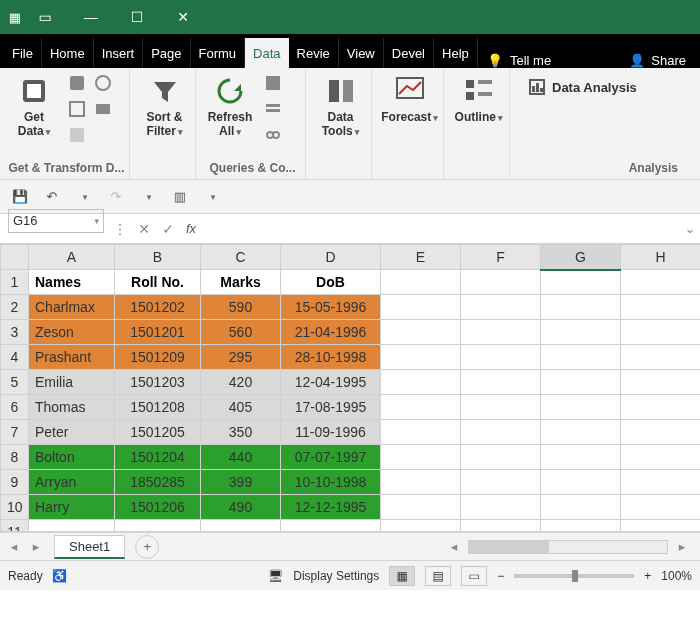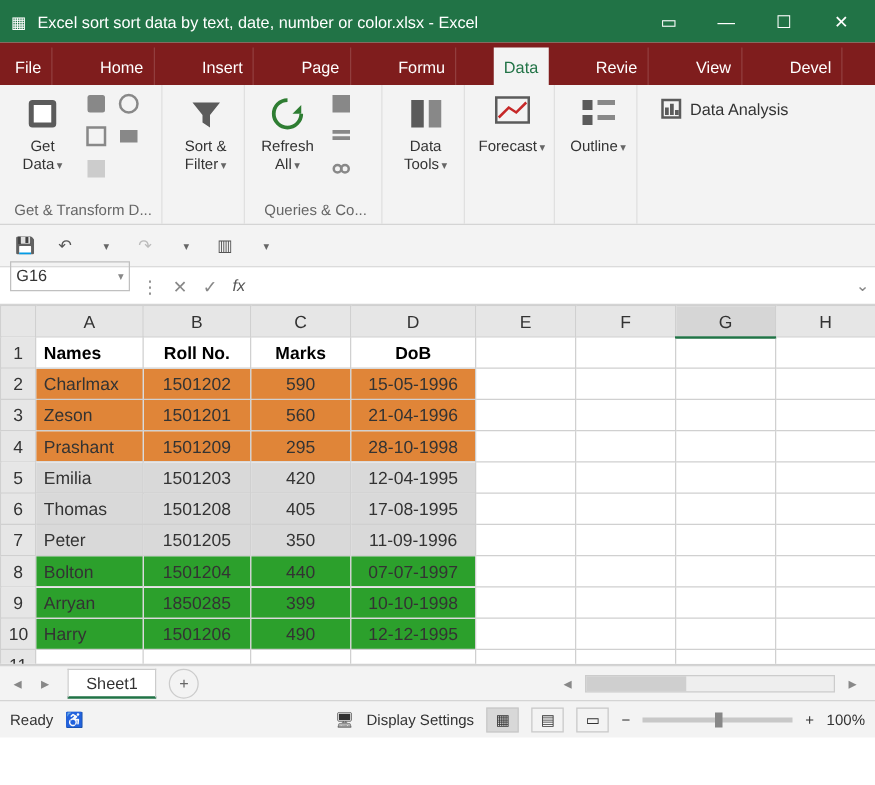--- a/index.html
+++ b/index.html
@@ -1,27 +1,27 @@
 <!DOCTYPE html>
 <html><head>
 <meta charset="utf-8">
 <style>
   * { box-sizing: border-box; margin: 0; padding: 0; font-family: "Segoe UI", Arial, sans-serif; }
   body { width: 700px; height: 628px; background: #fff; overflow: hidden; font-size: 13px; color: #333; }
   .titlebar { background: #217346; height: 34px; display: flex; align-items: center; padding: 0 6px; color: #fff; }
   .title-text { flex: 1; font-size: 13px; padding-left: 6px; }
   .title-icons { display: flex; gap: 4px; align-items: center; }
   .tbtn { width: 42px; height: 28px; display:flex; align-items:center; justify-content:center; color:#fff; font-size:14px; }
-  .tabbar { background: #7f1d1d; height: 34px; display:flex; align-items:flex-end; padding: 0 4px; color:#fff;gap:30px; }
+  .tabbar { background: #000000; height: 34px; display:flex; align-items:flex-end; padding: 0 4px; color:#fff; }
   .tab { padding: 6px 8px; font-size: 13px; color: #fff; height: 30px; display:flex; align-items:center; border-right:1px solid rgba(255,255,255,0.15);}
   .tab.active { background: #f3f3f3; color:#217346; font-weight:400; border-right:none;}
   .tabbar .tell { margin-left: 10px; display:flex; align-items:center; gap:6px; }
   .tabbar .share { margin-left:auto; display:flex; align-items:center; gap:6px; padding-right:10px;}
   .ribbon { background:#f3f3f3; border-bottom:1px solid #d4d4d4; height:112px; display:flex; }
-  .rgroup { border-right:1px solid #e0e0e0; padding: 4px 2px 2px 6px; display:flex; flex-direction:column; justify-content:flex-start; }
+  .rgroup { border-right:1px solid #e0e0e0; padding: 4px 2px 2px 6px; display:flex; flex-direction:column; justify-content:flex-start;font-weight:bold; }
   .rgroup .body { display:flex; gap:4px; align-items:flex-start; flex:1;}
   .rgroup .caption { text-align:center; font-size:12px; color:#666; padding:2px 0; white-space:nowrap; overflow:hidden; text-overflow:ellipsis;}
   .bigbtn { width:56px; display:flex; flex-direction:column; align-items:center; justify-content:flex-start; gap:2px; padding:2px; font-size:12px; color:#333; text-align:center;}
   .bigbtn .icon { width:34px; height:34px; display:flex; align-items:center; justify-content:center; }
   .bigbtn .lbl { line-height:14px; }
   .smallgrid { display:grid; grid-template-columns: 22px 22px; grid-auto-rows:22px; gap:4px;}
   .smallbtn { width:22px; height:22px; display:flex; align-items:center; justify-content:center; }
   .ribbon svg { display:block; }
   .analysis { display:flex; flex-direction:column; flex:1; }
   .analysis .top { flex:1; padding:4px 8px;}
@@ -62,21 +62,20 @@
   .zoomslider { width:120px; height:4px; background:#c8c8c8; position:relative;}
   .zoomslider .knob{position:absolute; left:58px; top:-4px; width:6px; height:12px; background:#888;}
   .caret::after{content:"▾"; font-size:9px; margin-left:2px; color:#666;}
   .tc{text-align:center;}
 </style>
 </head>
 <body>
 
 <div class="titlebar">
   <span style="width:18px;display:flex;justify-content:center">▦</span>
-  <span class="title-text">Excel sort sort data by text, date, number or color.xlsx  -  Excel</span>
   <div class="title-icons">
     <div class="tbtn">▭</div>
     <div class="tbtn">—</div>
     <div class="tbtn">☐</div>
     <div class="tbtn">✕</div>
   </div>
 </div>
 
 <div class="tabbar">
   <div class="tab">File</div>
@@ -246,20 +245,21 @@
       <div class="abtn">
         <svg width="18" height="18">
             <rect x="2" y="2" width="14" height="14" fill="none" stroke="#5b5b5b" stroke-width="2"></rect>
             <rect x="4" y="8" width="3" height="6" fill="#5b5b5b"></rect>
             <rect x="8" y="5" width="3" height="9" fill="#5b5b5b"></rect>
             <rect x="12" y="10" width="3" height="4" fill="#5b5b5b"></rect>
           </svg>
         <span>Data Analysis</span>
       </div>
     </div>
+    <div class="caption" style="text-align:right;padding-right:20px">Analysis</div>
   </div>
 </div>
 
 <div class="qat">
   <div class="qbtn" style="color:#6b3fa0">💾</div>
   <div class="qbtn">↶</div>
   <div class="qbtn caret"></div>
   <div class="qbtn" style="color:#bbb">↷</div>
   <div class="qbtn caret" style="color:#bbb"></div>
   <div class="qbtn">▥</div>

